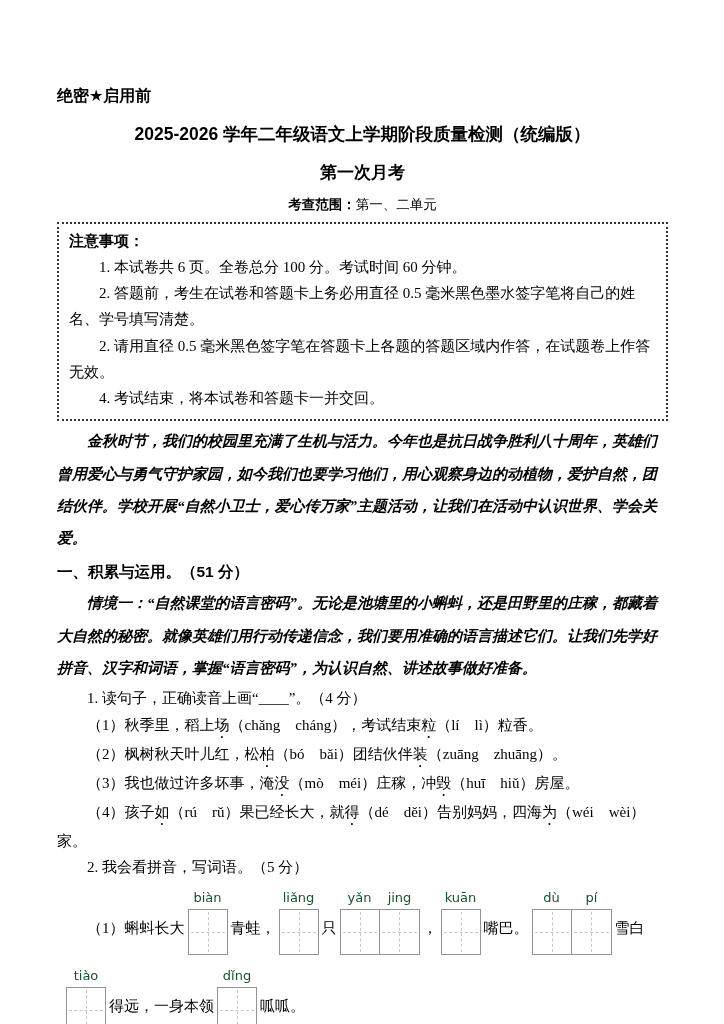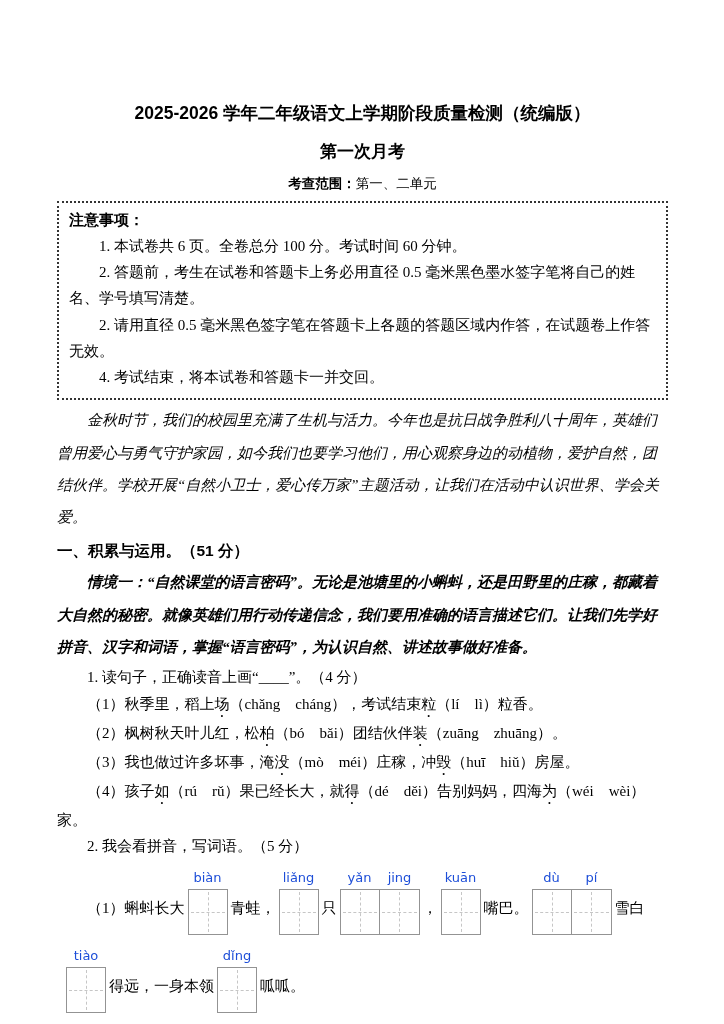--- a/index.html
+++ b/index.html
@@ -33,21 +33,21 @@
     border:2px dotted #333;margin-top:7px;padding:4px 10px 8px 10px;
   }
   .notice-heading{
     font-family:"Liberation Sans","DejaVu Sans",sans-serif;
     font-weight:bold;font-size:15px;line-height:1.75;
   }
   .notice-box p{margin:0;font-size:15px;line-height:1.75;text-indent:2em;}
 
   .intro{
     margin:4px 0 0 0;font-size:15px;line-height:2.15;text-indent:2em;
-    font-weight:400;font-style:italic;
+    font-weight:700;font-style:italic;
   }
   .section-heading{
     font-family:"Liberation Sans","DejaVu Sans",sans-serif;
     font-weight:bold;font-size:15.5px;line-height:2.0;margin-top:2px;
   }
   .scenario{
     margin:0;font-size:15px;line-height:2.15;text-indent:2em;
     font-weight:600;font-style:italic;
   }
   .q-label{margin:0;font-size:15px;line-height:1.9;text-indent:2em;}
@@ -62,21 +62,21 @@
 
   .q2-line{display:flex;align-items:flex-start;margin-top:8px;}
   .q2-line1{padding-left:30px;}
   .q2-line2{padding-left:6px;margin-top:12px;}
   .q2-text{white-space:nowrap;font-size:15px;margin-top:30px;line-height:1.2;}
   .box-group{display:inline-flex;flex-direction:column;margin:0 3px;flex:none;}
   .pinyin-row{display:flex;}
   .pinyin-cell{
     width:40px;height:20px;line-height:18px;text-align:center;
     font-family:"DejaVu Sans","Liberation Sans",sans-serif;
-    font-size:13px;color:#1d4ed8;
+    font-size:13px;color:#14532d;
   }
   .tzg-cells{display:flex;}
   .tzg-cell{
     width:40px;height:46px;border:1px solid #939393;background:#fff;
     position:relative;box-sizing:border-box;
   }
   .tzg-cell + .tzg-cell{border-left:none;}
   .tzg-cell::before{
     content:"";position:absolute;left:50%;top:2px;bottom:2px;
     border-left:1px dashed #c6c6c6;
@@ -84,20 +84,21 @@
   .tzg-cell::after{
     content:"";position:absolute;top:50%;left:2px;right:2px;
     border-top:1px dashed #c6c6c6;
   }
 </style>
 </head>
 <body>
 
 <div class="page">
 
+  <div class="classification">绝密★启用前</div>
 
   <div class="paper-title">2025-2026 学年二年级语文上学期阶段质量检测（统编版）</div>
 
   <div class="paper-subtitle">第一次月考</div>
 
   <div class="scope-line">
     <span class="scope-label">考查范围：</span><span>第一、二单元</span>
   </div>
 
   <div class="notice-box">

